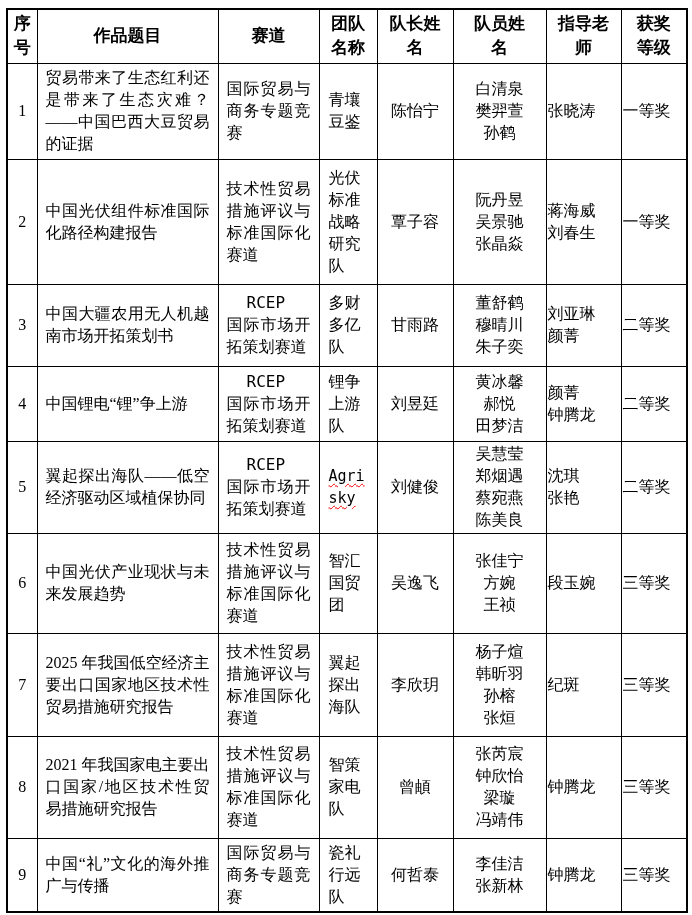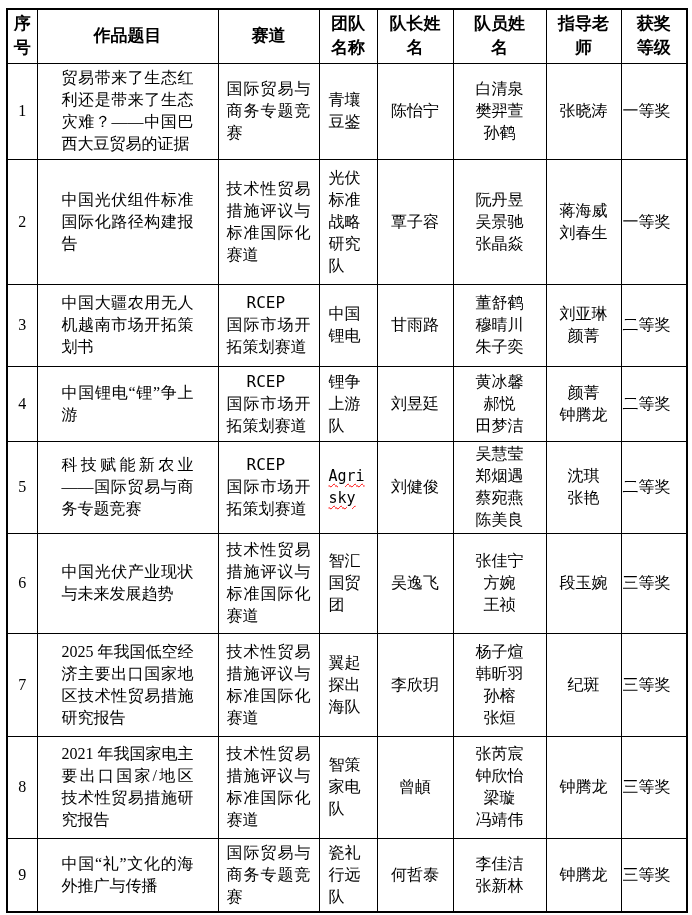--- a/index.html
+++ b/index.html
@@ -20,26 +20,26 @@
   }
   .award-table th{
     font-size:17px;
     font-weight:bold;
     text-align:center;
     white-space:pre-line;
     line-height:24px;
     padding:2px;
   }
   td.c-no{ text-align:center; }
-  td.c-title{ text-align:justify; padding:3px 24px; }
+  td.c-title{ text-align:justify; padding:3px 8px; }
   td.c-track{ text-align:justify; padding:3px 8px; }
   td.c-team{ text-align:left; padding:3px 9px; word-break:break-all; }
   td.c-captain{ text-align:center; }
   td.c-members{ text-align:center; white-space:pre-line;margin-left:24px; }
-  td.c-advisor{ text-align:center; white-space:pre-line; }
+  td.c-advisor{ white-space:pre-line; }
   td.c-award{ text-align:left; }
   
   thead tr{height:54px;}
   tbody tr:nth-child(1){height:96px;}
   tbody tr:nth-child(2){height:125px;}
   tbody tr:nth-child(3){height:82px;}
   tbody tr:nth-child(4){height:75px;}
   tbody tr:nth-child(5){height:92px;}
   tbody tr:nth-child(6){height:100px;}
   tbody tr:nth-child(7){height:103px;}
@@ -111,21 +111,21 @@
 吴景驰
 张晶焱</td>
       <td class="c-advisor">蒋海威
 刘春生</td>
       <td class="c-award">一等奖</td>
     </tr>
     <tr>
       <td class="c-no">3</td>
       <td class="c-title">中国大疆农用无人机越南市场开拓策划书</td>
       <td class="c-track"><span class="latin">RCEP 国际市场开拓策划赛道</span></td>
-      <td class="c-team">中国锂电</td>
+      <td class="c-team">多财多亿队</td>
       <td class="c-captain">甘雨路</td>
       <td class="c-members">董舒鹤
 穆晴川
 朱子奕</td>
       <td class="c-advisor">刘亚琳
 颜菁</td>
       <td class="c-award">二等奖</td>
     </tr>
     <tr>
       <td class="c-no">4</td>
@@ -135,21 +135,21 @@
       <td class="c-captain">刘昱廷</td>
       <td class="c-members">黄冰馨
 郝悦
 田梦洁</td>
       <td class="c-advisor">颜菁
 钟腾龙</td>
       <td class="c-award">二等奖</td>
     </tr>
     <tr>
       <td class="c-no">5</td>
-      <td class="c-title">科技赋能新农业——国际贸易与商务专题竞赛</td>
+      <td class="c-title">翼起探出海队——低空经济驱动区域植保协同</td>
       <td class="c-track"><span class="latin">RCEP 国际市场开拓策划赛道</span></td>
       <td class="c-team"><span class="spell-error">Agrisky</span></td>
       <td class="c-captain">刘健俊</td>
       <td class="c-members">吴慧莹
 郑烟遇
 蔡宛燕
 陈美良</td>
       <td class="c-advisor">沈琪
 张艳</td>
       <td class="c-award">二等奖</td>

